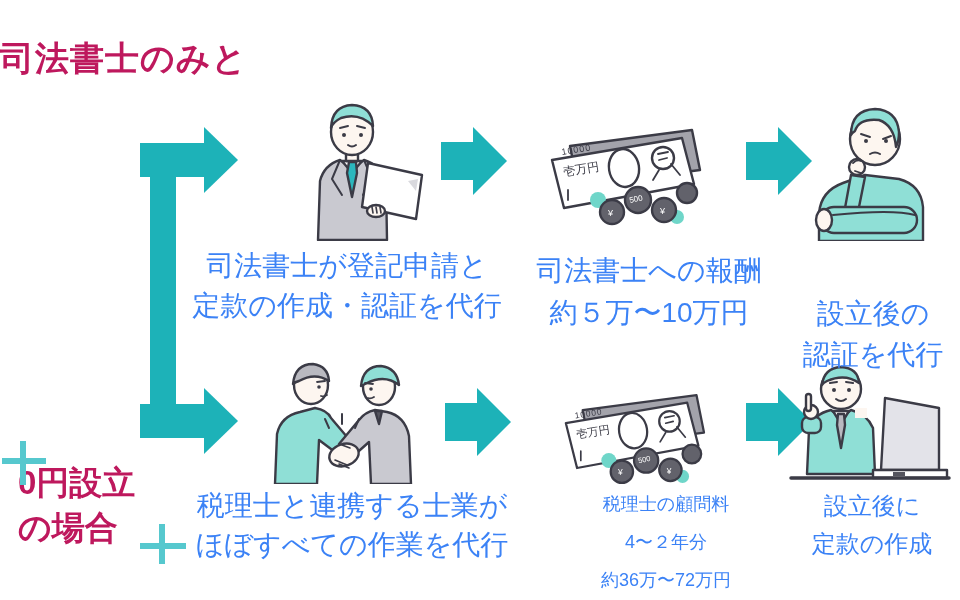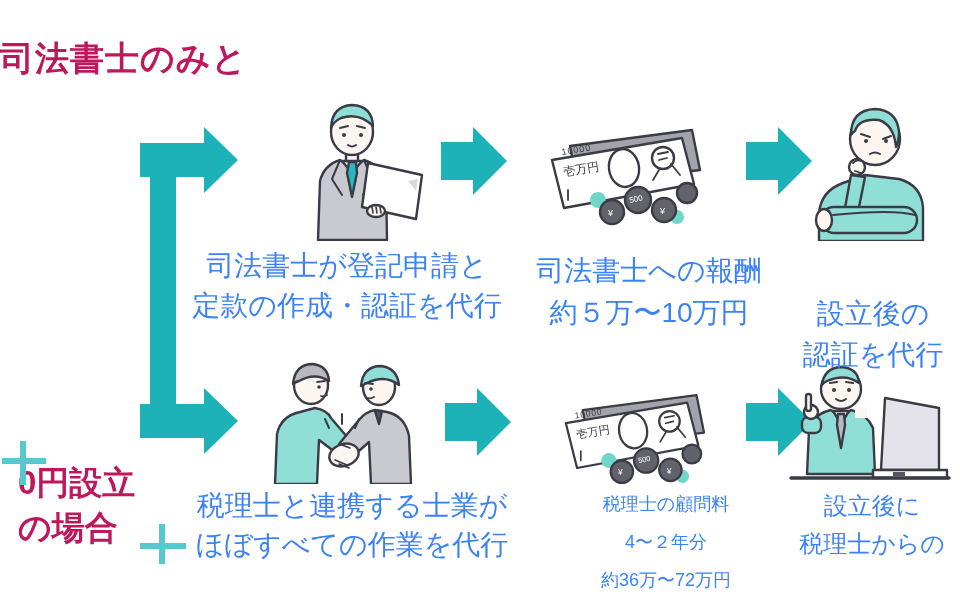--- a/index.html
+++ b/index.html
@@ -238,16 +238,16 @@
     <div>税理士と連携する士業が</div>
     <div>ほぼすべての作業を代行</div>
   </div>
   <div class="cap" id="cap-5">
     <div>税理士の顧問料</div>
     <div>4〜２年分</div>
     <div>約36万〜72万円</div>
   </div>
   <div class="cap" id="cap-6">
     <div>設立後に</div>
-    <div>税理士からの</div>
+    <div>定款の作成</div>
   </div>
 
 </div>
 
 </body></html>

